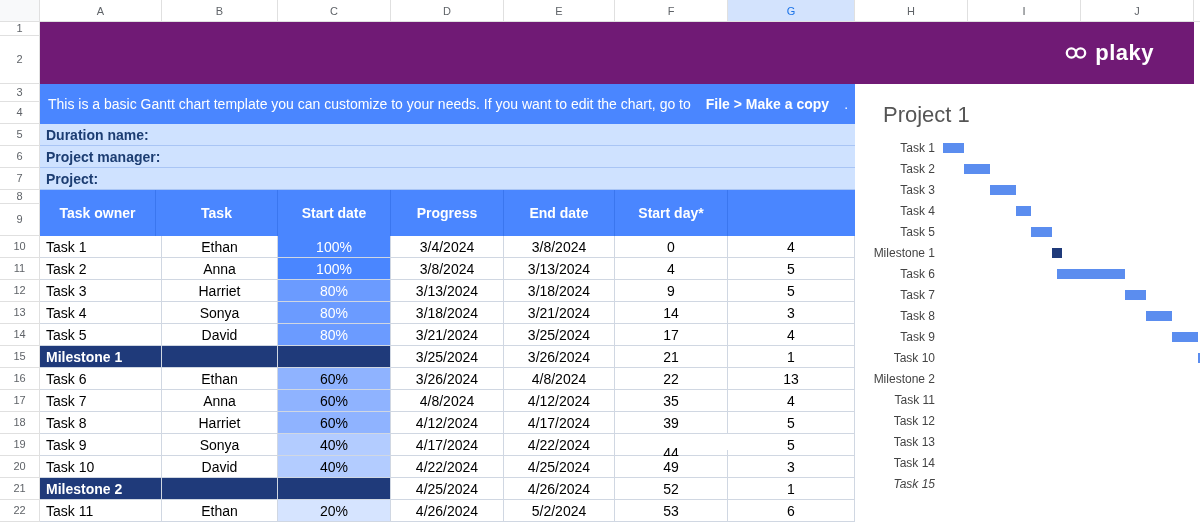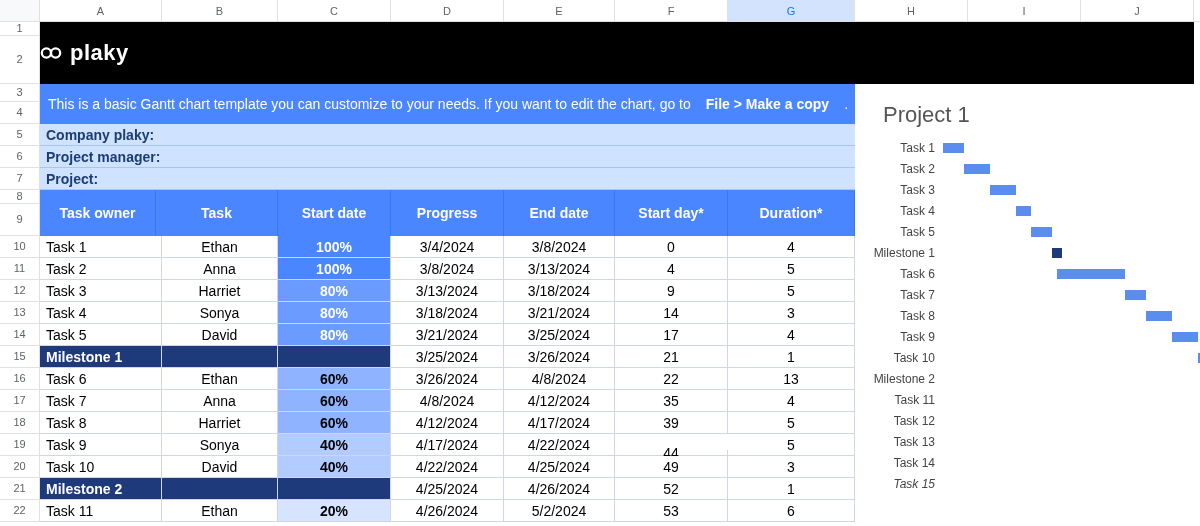--- a/index.html
+++ b/index.html
@@ -9,37 +9,37 @@
   .corner { width: 40px; border-right: 1px solid #e0e0e0; background:#f8f9fa; }
   .col-header { text-align: center; font-size: 11px; color: #5f6368; line-height: 22px; border-right: 1px solid #e0e0e0; background:#fff; }
   .col-header.sel { background: #d3e3fd; color:#1a73e8; }
 
   .main { display: flex; height: 504px; }
   .row-headers { width: 40px; display: flex; flex-direction: column; background:#fff; }
   .row-header { text-align: center; font-size: 11px; color: #5f6368; border-right: 1px solid #e0e0e0; border-bottom: 1px solid #e0e0e0; line-height: 1; display:flex; align-items:center; justify-content:center; }
 
   .sheet { flex: 1; position: relative; }
 
-  .banner { position:absolute; left:0; top:0; height:62px; background:#000000; display:flex; align-items:center; padding-right:40px; }
+  .banner { position:absolute; left:0; top:0; height:62px; background:#701a75; display:flex; align-items:center; justify-content:flex-end; padding-right:40px; }
   .banner .brand { color:#fff; font-size:22px; font-weight:600; letter-spacing:0.5px; display:flex; align-items:center; gap:8px;}
   .banner .brand svg { width:22px; height:22px; }
 
   .intro { position:absolute; left:0; height:40px; background:#4a86ff; color:#fff; display:flex; align-items:center; padding-left:8px; font-size:14px; }
   .intro b { font-weight:700; }
 
   .meta { position:absolute; left:0; background:#cfe2ff; color:#1c3d72; font-weight:700; padding-left:6px; display:flex; align-items:center; border-bottom:1px solid #a9c5f5; font-size:14px; }
 
   .thead { position:absolute; left:0; background:#4a86ff; color:#fff; display:flex; font-weight:700; }
   .th { display:flex; align-items:center; justify-content:center; border-right:1px solid #3a76ef; font-size:14px; }
 
   .datarow { position:absolute; left:0; display:flex; border-bottom:1px solid #d0d7e2; background:#fff; }
   .cell { display:flex; align-items:center; border-right:1px solid #d0d7e2; padding-left:6px; font-size:14px; background:#fff; }
   .cell.center { justify-content:center; padding-left:0; }
   .cell.ms { background:#1f3a7a; color:#fff; font-weight:700; }
-  .prog { justify-content:center; padding-left:0; font-weight:700; }
+  .prog { justify-content:center; padding-left:0; font-weight:400; }
 
   .chart { position:absolute; top:62px; background:#fff; }
   .chart-title { font-size:22px; color:#555; padding:18px 0 10px 28px; }
   .gantt { position:relative; }
   .glabel { position:absolute; right:0; font-size:12px; color:#444; text-align:right; width:80px; }
   .gbar { position:absolute; height:10px; background:#5b8def; }
   .gbar.ms { background:#1f3a7a; width:10px; height:10px; }
 </style>
 </head>
 <body>
@@ -97,37 +97,36 @@
       </div>
     </div>
 
     <div class="intro" id="intro" style="top: 62px; width: 815px; height: 40px; gap: 12px;">
       <span>This is a basic Gantt chart template you can customize to your needs. If you want to edit the chart, go to </span>
       <b style="margin:0 3px;">File &gt; Make a copy</b>
       <span>.</span>
     </div>
 
     <div class="meta" id="meta1" style="top: 102px; width: 815px; height: 22px;">
-        <span>Company plaky:</span>
+        <span>Duration name:</span>
       </div>
     <div class="meta" id="meta2" style="top: 124px; width: 815px; height: 22px;">
         <span>Project manager:</span>
       </div>
     <div class="meta" id="meta3" style="top: 146px; width: 815px; height: 22px;">
         <span>Project:</span>
       </div>
 
     <div class="thead" id="thead" style="top: 168px; width: 815px; height: 46px;">
         <div class="th" style="width: 116px;">Task owner</div>
         <div class="th" style="width: 122px;">Task</div>
         <div class="th" style="width: 113px;">Start date</div>
         <div class="th" style="width: 113px;">Progress</div>
         <div class="th" style="width: 111px;">End date</div>
         <div class="th" style="width: 113px; text-align: right;">Start day*</div>
-        <div class="th" style="width: 127px;">Duration*</div>
       </div>
 
     <div id="data-rows">
         <div class="datarow" style="top: 214px; width: 815px; height: 22px;">
           <div class="cell" style="width: 122px;">Task 1</div>
           <div class="cell center" style="width: 116px;">Ethan</div>
           <div class="cell center prog" style="width: 113px; background: rgb(74, 134, 255); color: rgb(255, 255, 255);">100%</div>
           <div class="cell center" style="width: 113px;">3/4/2024</div>
           <div class="cell center" style="width: 111px;">3/8/2024</div>
           <div class="cell center" style="width: 113px;">0</div>

